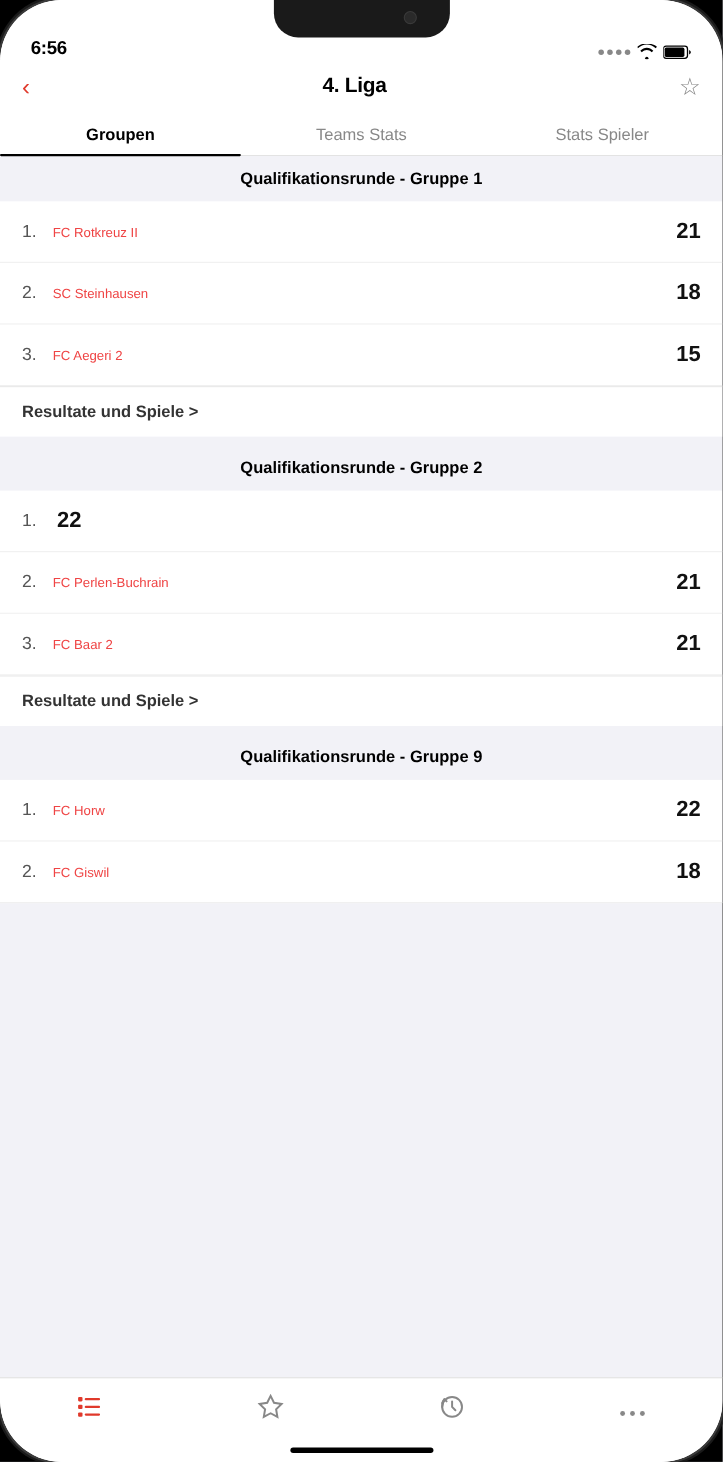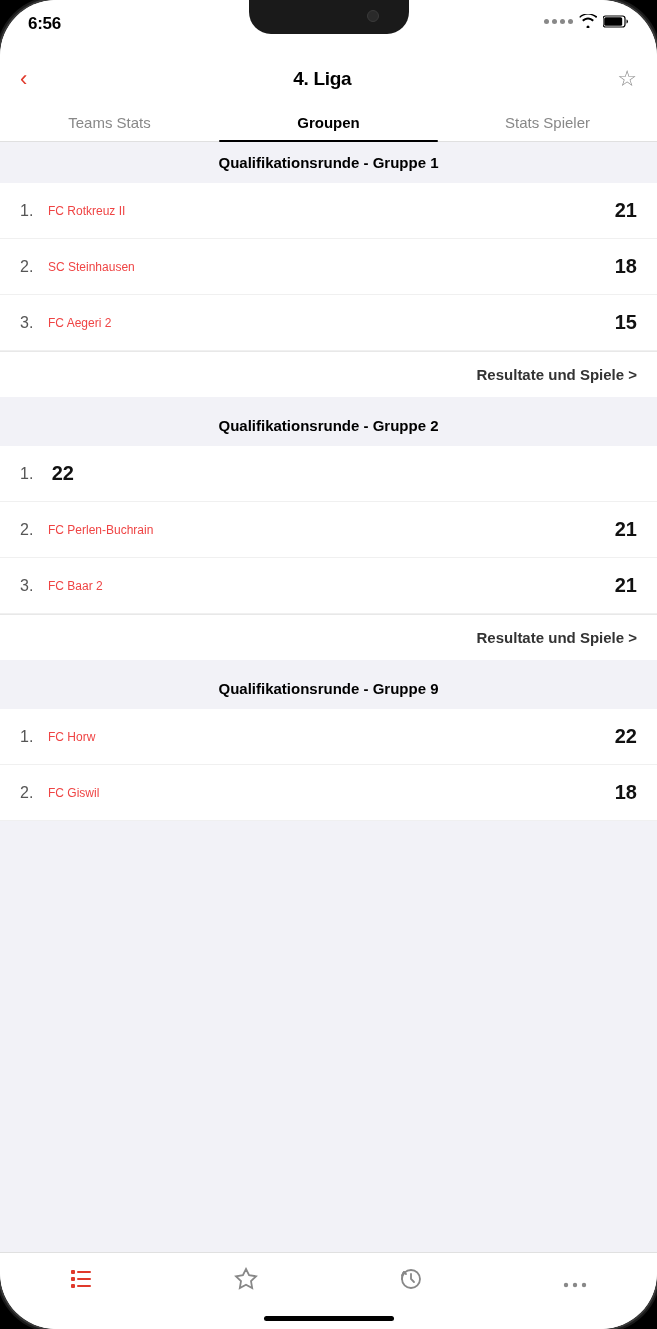--- a/index.html
+++ b/index.html
@@ -32,21 +32,21 @@
       border-radius: 54px;
       overflow: hidden;
       display: flex;
       flex-direction: column;
     }
 
     
     .status-bar {
       display: flex;
       justify-content: space-between;
-      align-items: flex-start;
+      align-items: flex-end;
       padding: 14px 28px 0 28px;
       height: 54px;
       background: #fff;
       flex-shrink: 0;
     }
 
     .status-time {
       font-size: 17px;
       font-weight: 600;
       color: #000;
@@ -204,21 +204,21 @@
       font-size: 20px;
       font-weight: 700;
       color: #111;
       min-width: 30px;
       text-align: right;
     }
 
     .resultate-link {
       display: flex;
       align-items: center;
-      justify-content: flex-end;
+      justify-content: flex-start;
       padding: 14px 20px;
       font-size: 15px;
       font-weight: 600;
       color: #333;
       background: #fff;
       border-top: 1px solid #e8e8e8;
       cursor: pointer;
     }
 
     .section-divider {
@@ -298,25 +298,25 @@
       </div>
     </div>
 
     <div class="header">
       <span class="back-btn">‹</span>
       <span class="header-title">4. Liga</span>
       <span class="star-btn">☆</span>
     </div>
 
     <div class="tabs">
+      <div class="tab active">
+        <span>Groupen</span>
+      </div>
       <div class="tab">
         <span>Teams Stats</span>
-      </div>
-      <div class="tab active">
-        <span>Groupen</span>
       </div>
       <div class="tab">
         <span>Stats Spieler</span>
       </div>
     </div>
 
     <div class="content">
 
       <div class="group-section">
         <div class="group-header">Qualifikationsrunde - Gruppe  1</div>

